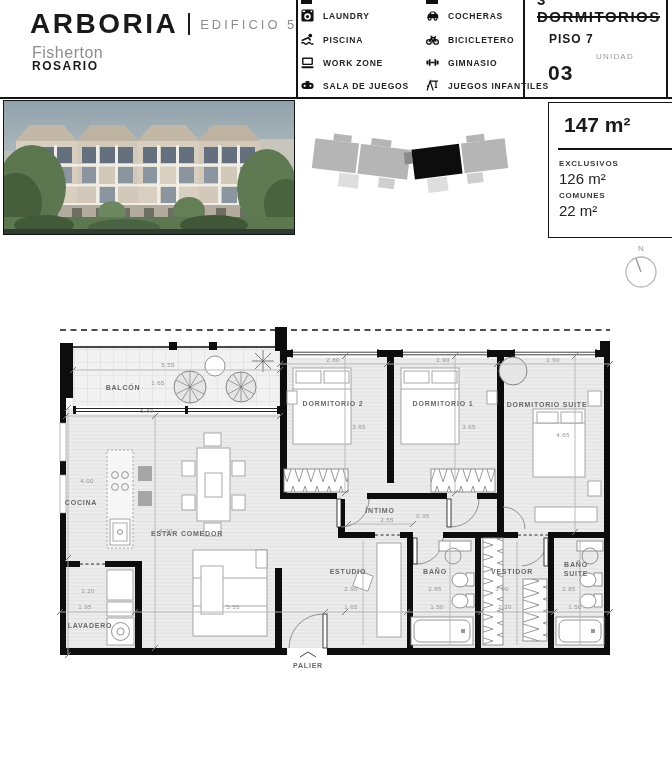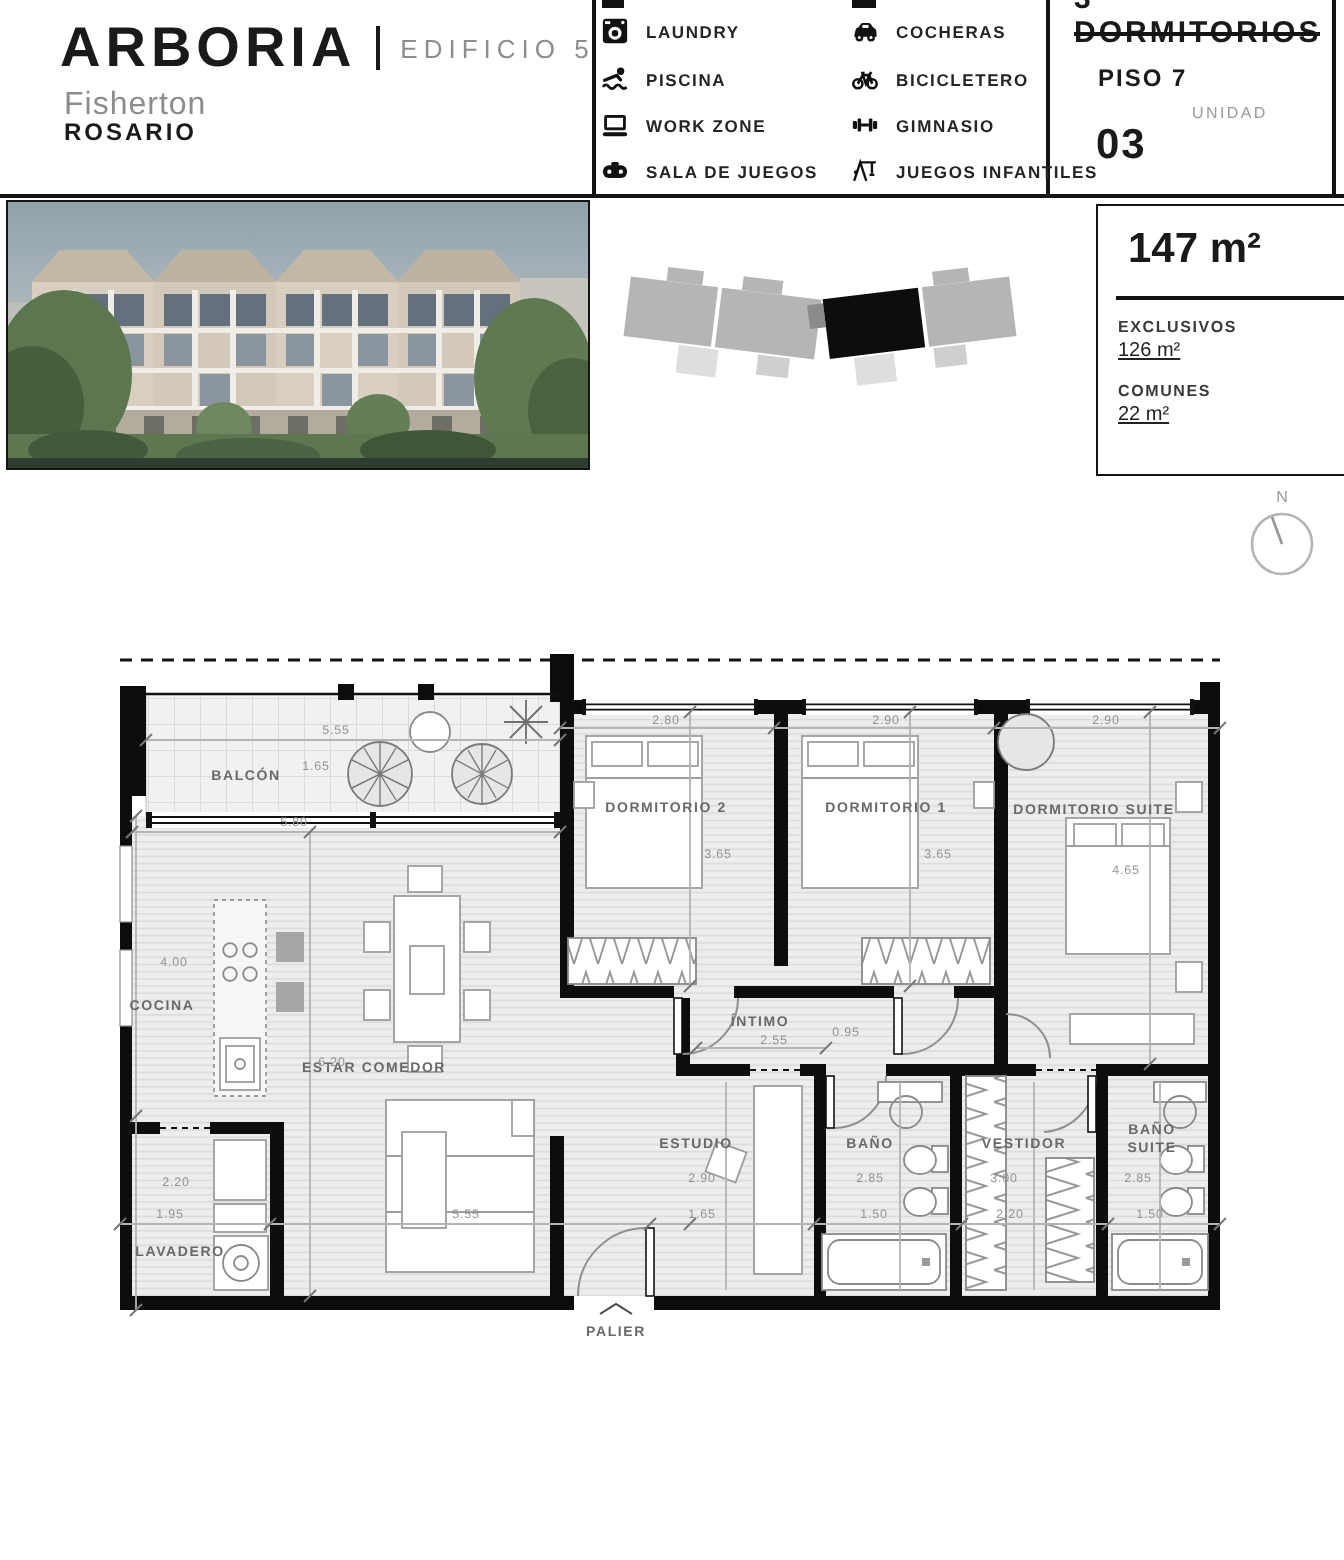--- a/index.html
+++ b/index.html
@@ -19,21 +19,21 @@
   .am-ic{width:13px;height:13px;flex:0 0 13px;}
   .cutic{position:absolute;background:#111;top:0;}
   .unit-panel{position:absolute;left:528px;top:0;width:140px;height:97px;overflow:hidden;}
   .unit-title{position:absolute;left:9px;top:-9px;font-size:15px;font-weight:bold;letter-spacing:1.5px;}
   .piso{font-size:12px;font-weight:bold;letter-spacing:1px;}
   .unidad{font-size:8px;color:#9a9a9a;letter-spacing:1.2px;}
   .unidad-num{font-size:21px;font-weight:bold;letter-spacing:1px;}
   .area-panel{position:absolute;left:548px;top:102px;width:140px;height:136px;border:1.5px solid #141414;box-sizing:border-box;}
   .area-total{position:absolute;left:15px;top:10px;font-size:21px;font-weight:bold;}
   .area-lab{font-size:8px;font-weight:bold;color:#3a3a3a;letter-spacing:.8px;}
-  .area-val{font-size:10px;color:#222;text-decoration:underline;}
+  .area-val{font-size:15px;color:#222;}
   .photo-frame{position:absolute;left:3px;top:100px;width:290px;height:133px;border:1.5px solid #141414;box-sizing:content-box;}
   
   .sb-lab{position:absolute;top:0;font-size:9px;font-weight:bold;}
   .sb-bar{position:absolute;top:13px;left:0;height:10px;display:flex;border:1.2px solid #000;box-sizing:border-box;}
   .sb-seg{height:100%;}
   
   .north-n{font-size:8px;fill:#9a9a9a;}
 </style>
 </head>
 <body>

